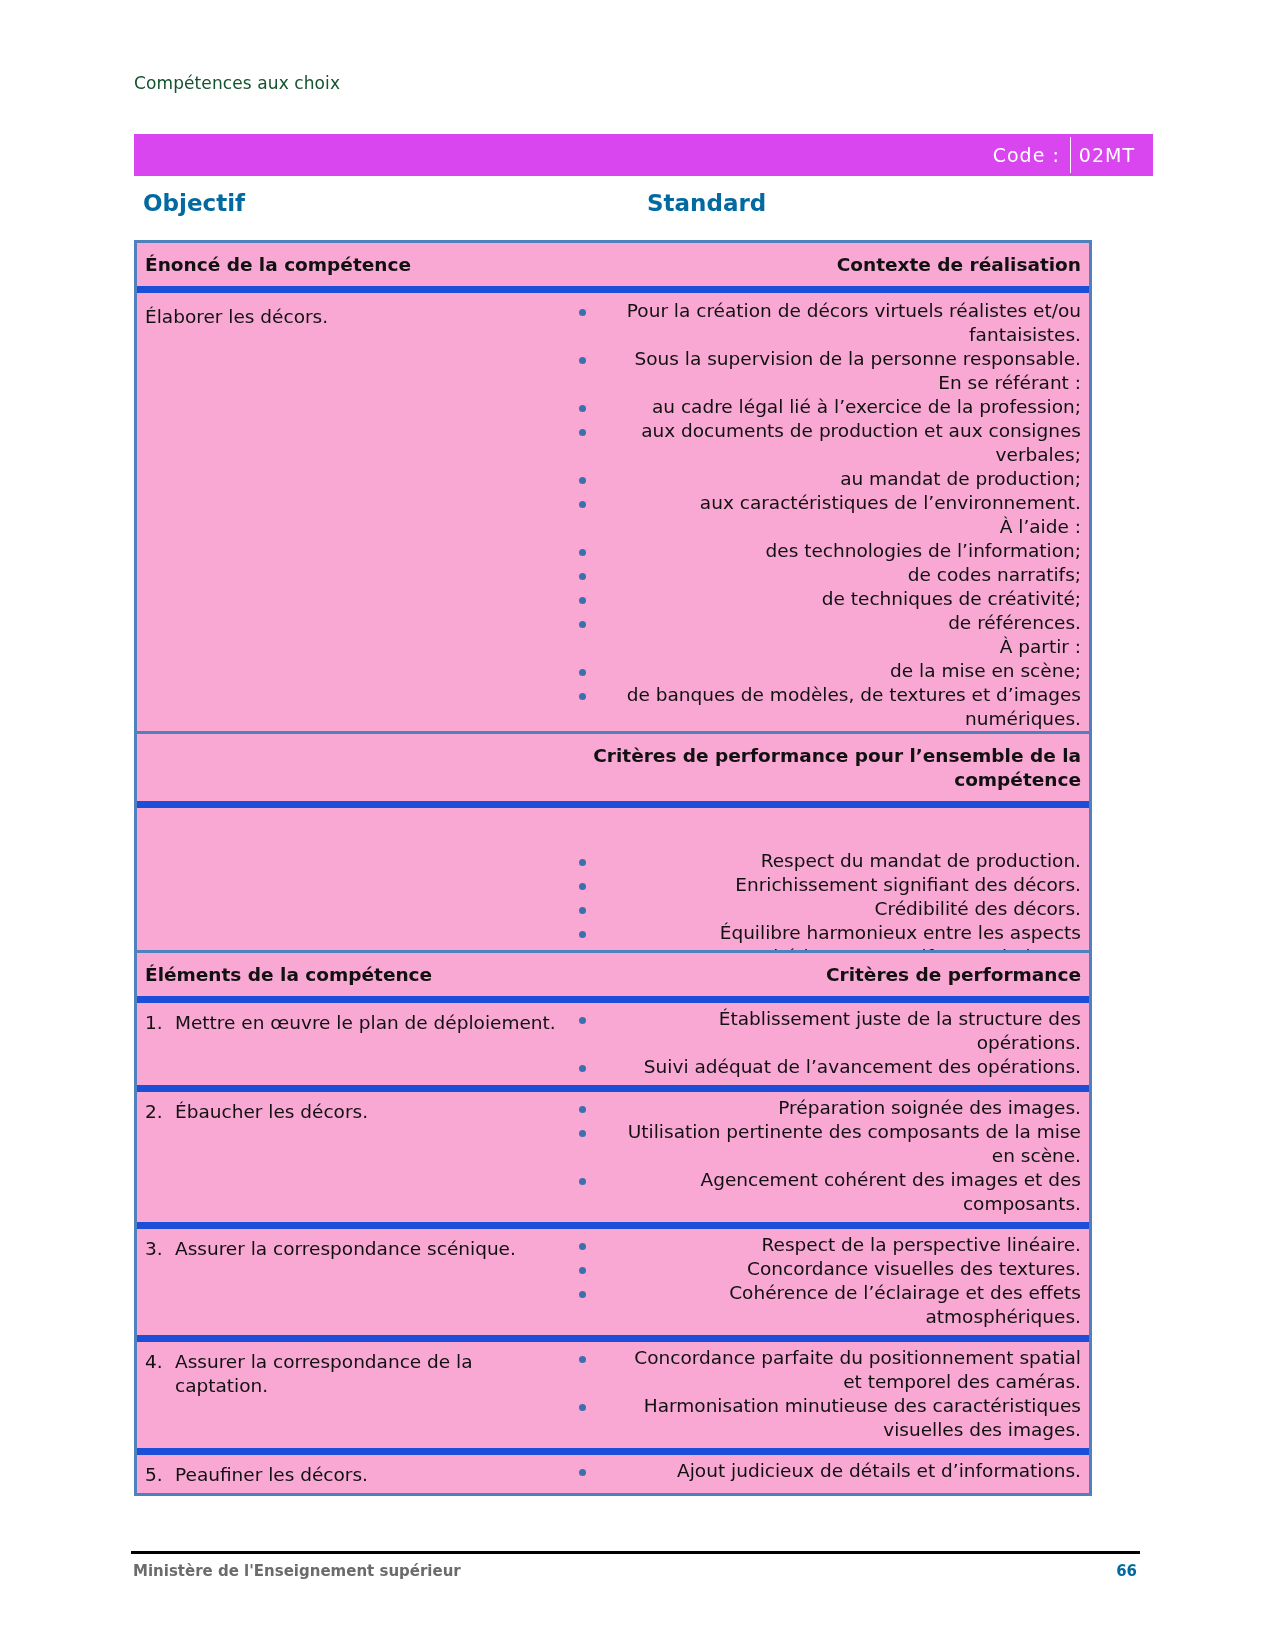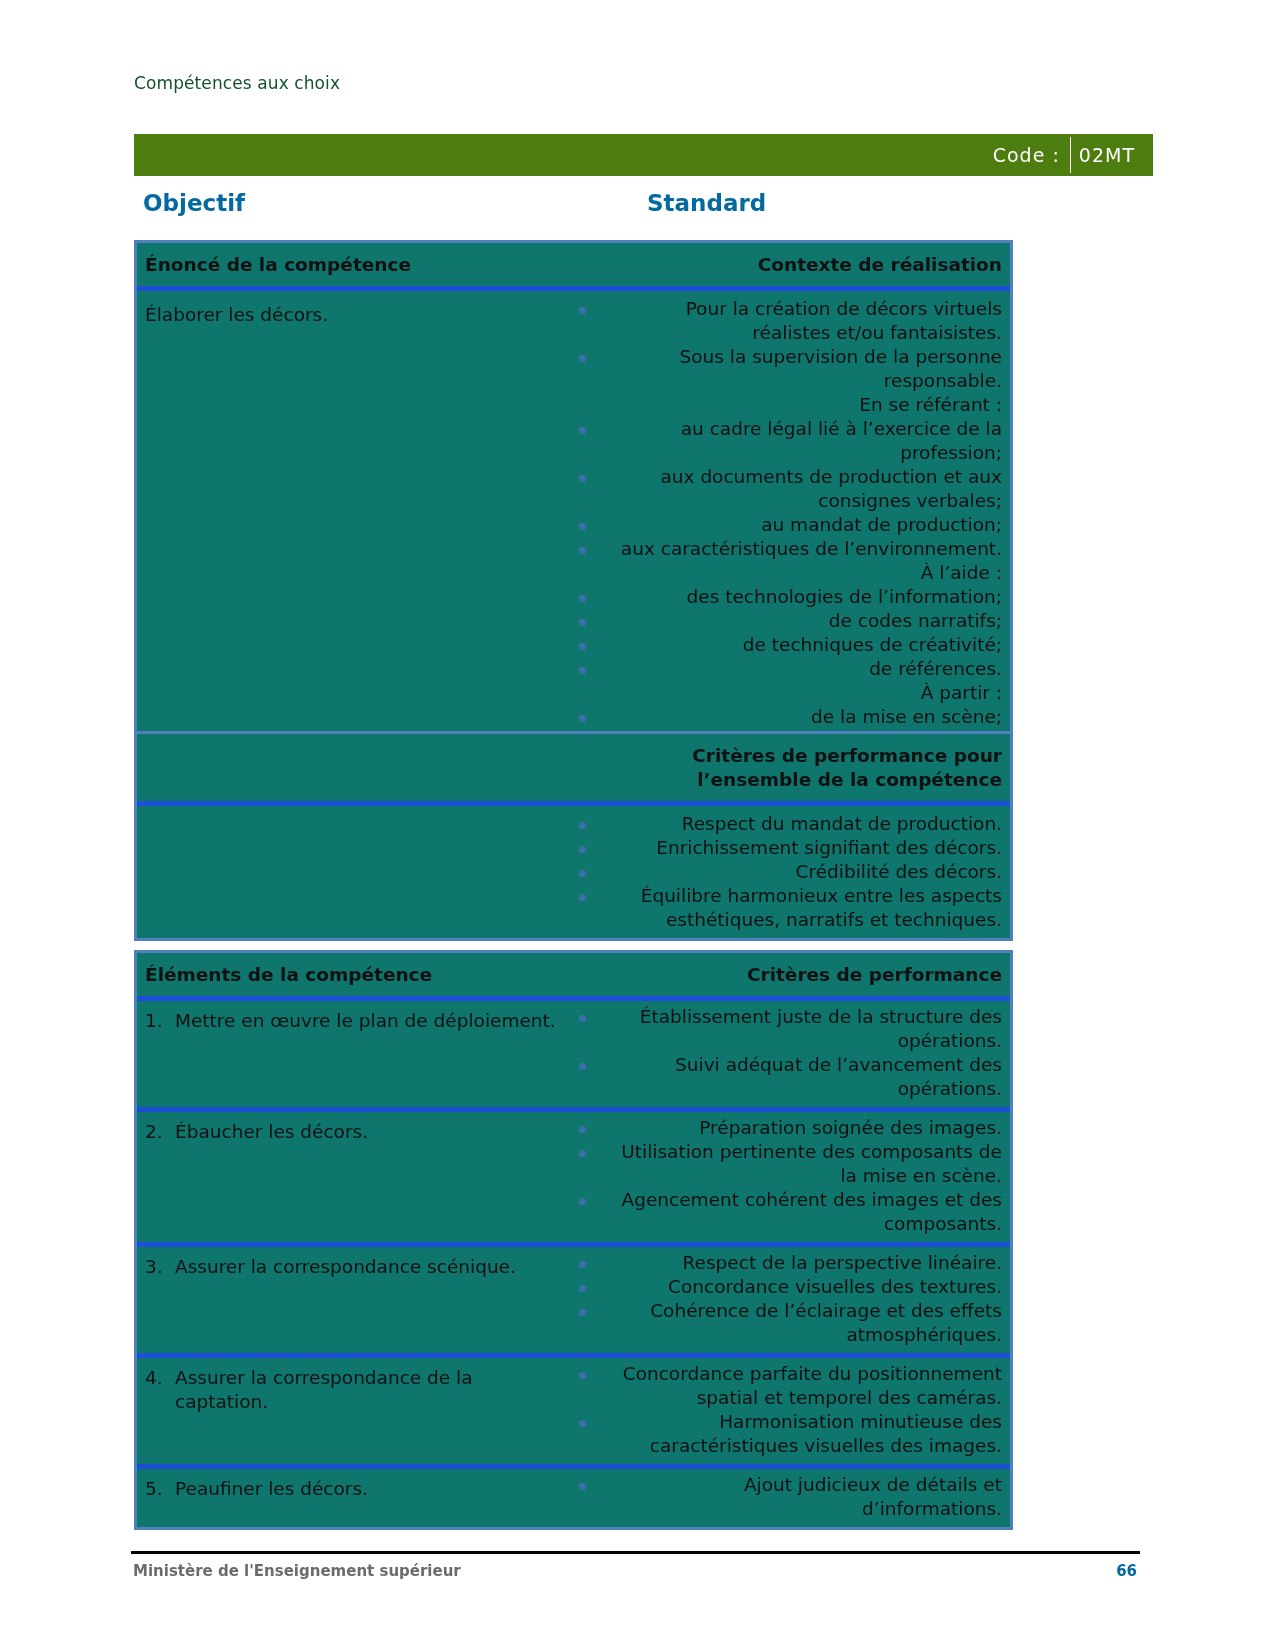--- a/index.html
+++ b/index.html
@@ -9,40 +9,40 @@
     font-family: "DejaVu Sans", "Liberation Sans", sans-serif;
     color: #111111;
     overflow: hidden;
   }
   .running-head {
     position: absolute; left: 134px; top: 73px;
     font-size: 17px; color: #14532d; letter-spacing: 0.1px;
   }
   .code-bar {
     position: absolute; left: 134px; top: 134px; width: 1019px; height: 42px;
-    background: #4d7c0f; color: #ffffff;
+    background: #d946ef; color: #ffffff;
     display: flex; justify-content: flex-end; align-items: center;
     font-size: 19px; padding-right: 18px;
   }
   .code-bar .code-label { padding-right: 10px; letter-spacing: 1px; }
   .code-bar .code-sep { width: 1px; height: 36px; background: #ffffff; margin-right: 8px; }
   .code-bar .code-value { letter-spacing: 1px; }
 
   .section-titles { position: absolute; top: 190px; left: 0; width: 100%; height: 34px; }
   .section-titles .t {
     position: absolute; font-size: 23px; font-weight: bold; color: #0369a1;
   }
   .t-obj { left: 143px; }
   .t-std { left: 647px; }
 
   .block {
-    position: absolute; left: 134px; width: 879px;
-    border: 3px solid #4f81bd; background: #0f766e;
-  }
-  .row { display: flex; border-top: 5px solid #1d4ed8; }
+    position: absolute; left: 134px; width: 958px;
+    border: 3px solid #4f81bd; background: #f9a8d4;
+  }
+  .row { display: flex; border-top: 7px solid #1d4ed8; }
   .row:first-child { border-top: none; }
   .cell-left { width: 430px; padding: 8px 8px 6px 8px; font-size: 18.5px; line-height: 24px; }
   .cell-right { flex: 1; padding: 8px 8px 6px 7px; font-size: 18.5px; line-height: 24px; text-align: right; }
   .hdr { font-weight: bold; font-size: 18.5px; }
   .hdr-row .cell-left, .hdr-row .cell-right { padding-top: 10px; padding-bottom: 9px; }
 
   ul.bullets { list-style: none; }
   ul.bullets li { position: relative; padding-left: 45px; }
   ul.bullets li::before {
     content: ""; position: absolute; left: 5px; top: 10px;
@@ -114,21 +114,21 @@
   </div>
 </div>
 
 <div class="block" style="top:731px;">
   <div class="row hdr-row">
     <div class="cell-left"></div>
     <div class="cell-right hdr">Critères de performance pour l’ensemble de la compétence</div>
   </div>
   <div class="row">
     <div class="cell-left"></div>
-    <div class="cell-right" style="padding-top:6px;">
+    <div class="cell-right" style="padding-top:6px;margin-top:35px;">
       <ul class="bullets">
         <li>Respect du mandat de production.</li>
         <li>Enrichissement signifiant des décors.</li>
         <li>Crédibilité des décors.</li>
         <li>Équilibre harmonieux entre les aspects esthétiques, narratifs et techniques.</li>
       </ul>
     </div>
   </div>
 </div>
 

